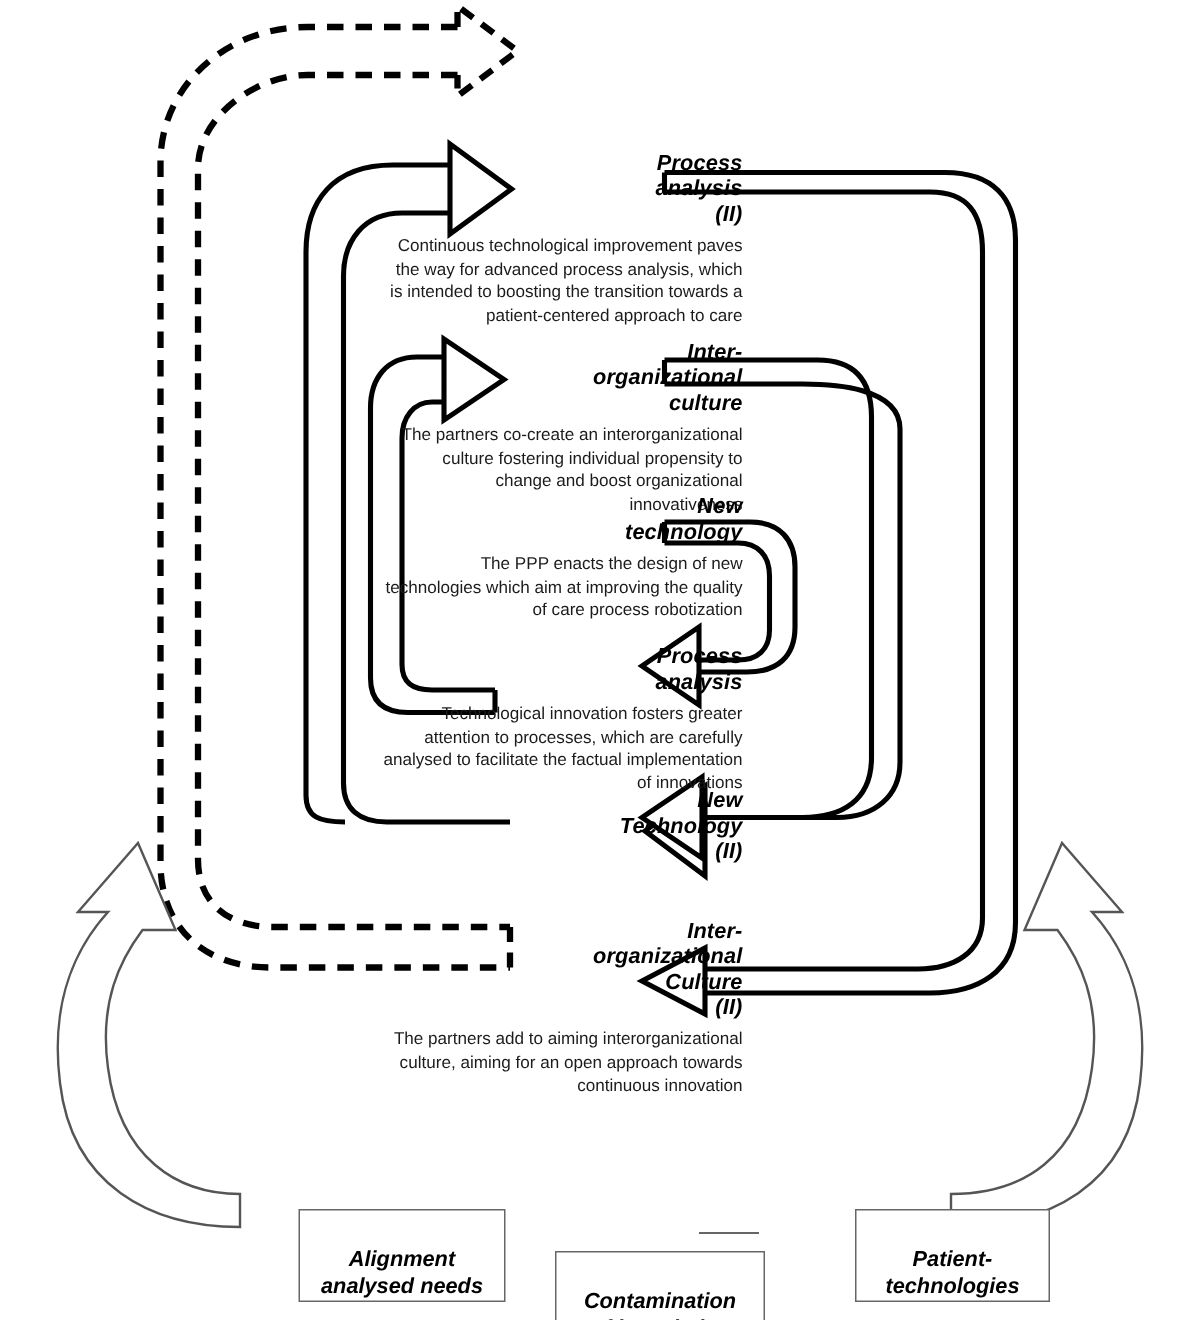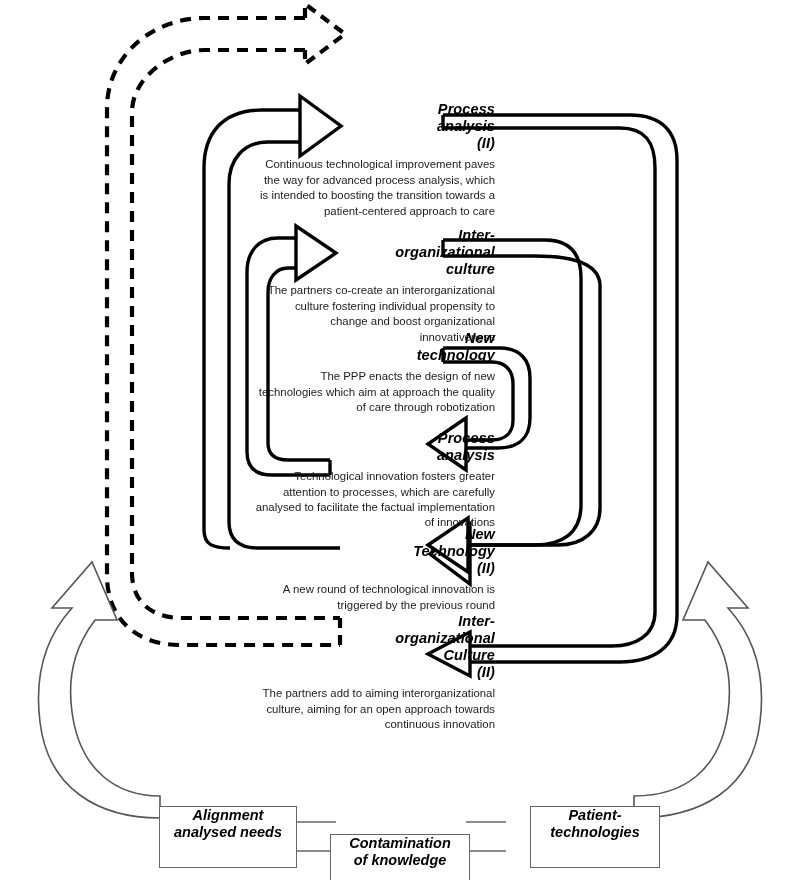--- a/index.html
+++ b/index.html
@@ -31,28 +31,29 @@
     line-height:1.35;
     margin-top:5px;
     color:#1b1b1b;
     text-align:right;
   }
   .chipbox{
     position:absolute;
     border:1px solid #666;
     background:#fff;
     display:flex;
-    align-items:flex-start;
+    align-items:flex-end;
     justify-content:center;
     text-align:center;
     font-weight:bold;
     font-style:italic;
     font-size:14.5px;
     line-height:1.2;
     box-sizing:border-box;
+    margin-left:40px;
   }
 </style>
 </head>
 <body>
 
 <div id="stage">
 
   <svg id="wires" viewBox="0 0 799 880">
     <defs></defs>
 
@@ -231,38 +232,37 @@
       <div>culture</div>
     </div>
     <div class="desc">The partners co-create an interorganizational culture fostering individual propensity to change and boost organizational innovativeness</div>
   </div>
 
   <div class="node" style="left:255px; top:330px; width:240px;">
     <div class="title">
       <div>New</div>
       <div>technology</div>
     </div>
-    <div class="desc">The PPP enacts the design of new technologies which aim at approach the quality of care through robotization</div>
+    <div class="desc">The PPP enacts the design of new technologies which aim at improving the quality of care process robotization</div>
   </div>
 
   <div class="node" style="left:255px; top:430px; width:240px;">
     <div class="title">
       <div>Process</div>
       <div>analysis</div>
     </div>
     <div class="desc">Technological innovation fosters greater attention to processes, which are carefully analysed to facilitate the factual implementation of innovations</div>
   </div>
 
   <div class="node" style="left:255px; top:526px; width:240px;">
     <div class="title">
       <div>New</div>
       <div>Technology</div>
       <div>(II)</div>
     </div>
-    <div class="desc">A new round of technological innovation is triggered by the previous round</div>
   </div>
 
   <div class="node" style="left:255px; top:613px; width:240px;">
     <div class="title">
       <div>Inter-</div>
       <div>organizational</div>
       <div>Culture</div>
       <div>(II)</div>
     </div>
     <div class="desc">The partners add to aiming interorganizational culture, aiming for an open approach towards continuous innovation</div>

